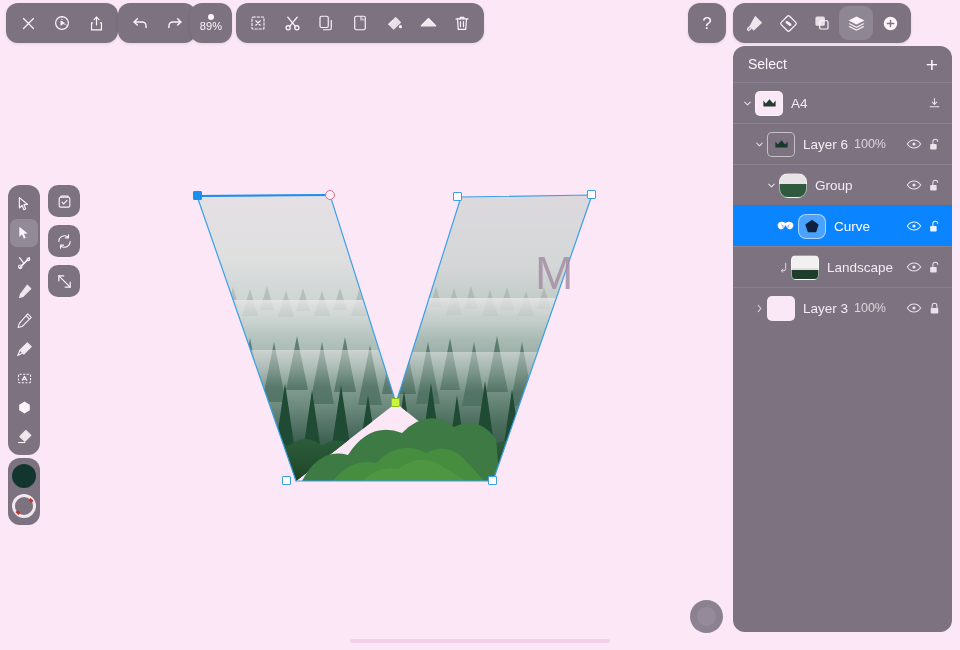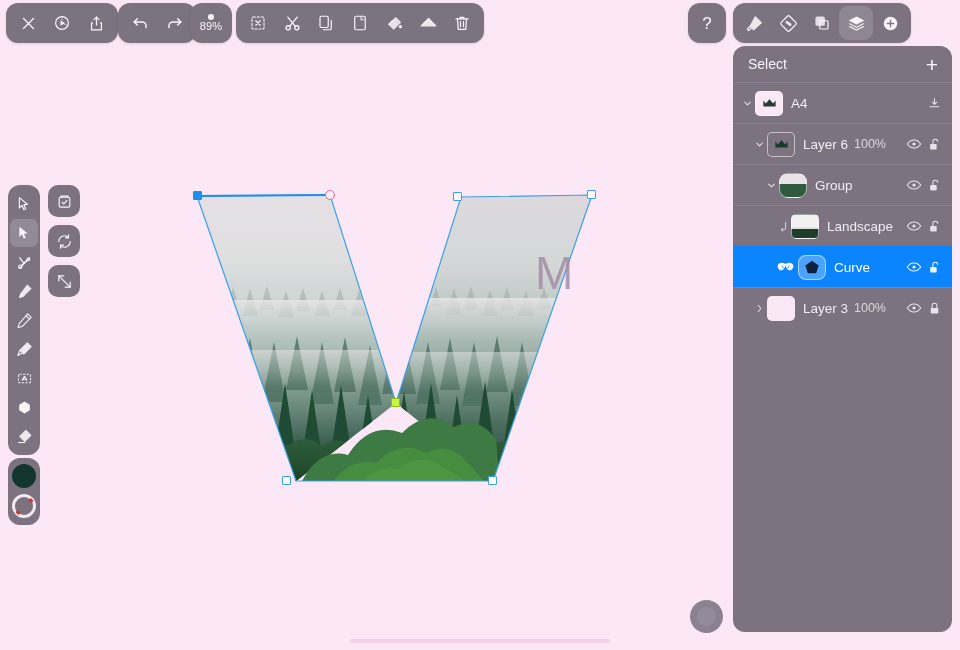--- a/index.html
+++ b/index.html
@@ -551,20 +551,47 @@
           </svg>
       </span>
       <span class="ic">
         <svg width="13" height="13" viewBox="0 0 24 24" fill="none" stroke="currentColor" stroke-width="1.9" stroke-linejoin="round">
             <rect x="4" y="11" width="12" height="10" rx="1.6" fill="currentColor" stroke="none"></rect>
             <path d="M9 11 V7a4.5 4.5 0 0 1 9 0"></path>
           </svg>
       </span>
     </div>
 
+    <div class="row ind3 sel">
+      <span class="mask">
+        <svg width="17" height="11" viewBox="0 0 24 14" fill="currentColor">
+            <path d="M12 2 C8 -1 2 0 1 4 c-1 4 3 8 6 7 c2.4-.7 3.6-3.4 5-6 c1.4 2.6 2.6 5.3 5 6 c3 1 7-3 6-7 c-1-4-7-5-11-2z"></path>
+            <path d="M6.2 4.6 L9 6.2 M7 7.4 L9.6 7.8 M17.8 4.6 L15 6.2 M17 7.4 L14.4 7.8" stroke="#0a84ff" stroke-width=".9" fill="none"></path>
+          </svg>
+      </span>
+      <span class="thumb" style="background:#4aa3ff;border-radius:8px;display:flex;align-items:center;justify-content:center;">
+        <svg width="16" height="16" viewBox="0 0 24 24" fill="#0f2140">
+            <path d="M12 2.5 L22 9.8 L18.2 21.5 H5.8 L2 9.8 Z"></path>
+          </svg>
+      </span>
+      <span class="lbl">Curve</span>
+      <span class="ic">
+        <svg width="16" height="16" viewBox="0 0 24 24" fill="none" stroke="currentColor" stroke-width="1.7">
+            <path d="M2 12s3.8-6 10-6 10 6 10 6-3.8 6-10 6S2 12 2 12z"></path>
+            <circle cx="12" cy="12" r="2.4" fill="currentColor" stroke="none"></circle>
+          </svg>
+      </span>
+      <span class="ic">
+        <svg width="13" height="13" viewBox="0 0 24 24" fill="none" stroke="currentColor" stroke-width="1.9" stroke-linejoin="round">
+            <rect x="4" y="11" width="12" height="10" rx="1.6" fill="currentColor" stroke="none"></rect>
+            <path d="M9 11 V7a4.5 4.5 0 0 1 9 0"></path>
+          </svg>
+      </span>
+    </div>
+
     <div class="row ind3">
       <span class="clip">
         <svg width="13" height="13" viewBox="0 0 24 24" fill="none" stroke="currentColor" stroke-width="1.8" stroke-linecap="round" stroke-linejoin="round">
             <path d="M16 4 v10 a4 4 0 0 1 -4 4 H8"></path>
             <path d="M11 15 L8 18 L11 21"></path>
           </svg>
       </span>
       <span class="thumb" style="background:linear-gradient(#f2f0f1 0 52%,#e2dfe1 52% 62%,#1e3d2b 62% 100%);"></span>
       <span class="lbl">Landscape</span>
       <span class="ic">
@@ -574,47 +601,20 @@
           </svg>
       </span>
       <span class="ic">
         <svg width="13" height="13" viewBox="0 0 24 24" fill="none" stroke="currentColor" stroke-width="1.9" stroke-linejoin="round">
             <rect x="4" y="11" width="12" height="10" rx="1.6" fill="currentColor" stroke="none"></rect>
             <path d="M9 11 V7a4.5 4.5 0 0 1 9 0"></path>
           </svg>
       </span>
     </div>
 
-    <div class="row ind3 sel">
-      <span class="mask">
-        <svg width="17" height="11" viewBox="0 0 24 14" fill="currentColor">
-            <path d="M12 2 C8 -1 2 0 1 4 c-1 4 3 8 6 7 c2.4-.7 3.6-3.4 5-6 c1.4 2.6 2.6 5.3 5 6 c3 1 7-3 6-7 c-1-4-7-5-11-2z"></path>
-            <path d="M6.2 4.6 L9 6.2 M7 7.4 L9.6 7.8 M17.8 4.6 L15 6.2 M17 7.4 L14.4 7.8" stroke="#0a84ff" stroke-width=".9" fill="none"></path>
-          </svg>
-      </span>
-      <span class="thumb" style="background:#4aa3ff;border-radius:8px;display:flex;align-items:center;justify-content:center;">
-        <svg width="16" height="16" viewBox="0 0 24 24" fill="#0f2140">
-            <path d="M12 2.5 L22 9.8 L18.2 21.5 H5.8 L2 9.8 Z"></path>
-          </svg>
-      </span>
-      <span class="lbl">Curve</span>
-      <span class="ic">
-        <svg width="16" height="16" viewBox="0 0 24 24" fill="none" stroke="currentColor" stroke-width="1.7">
-            <path d="M2 12s3.8-6 10-6 10 6 10 6-3.8 6-10 6S2 12 2 12z"></path>
-            <circle cx="12" cy="12" r="2.4" fill="currentColor" stroke="none"></circle>
-          </svg>
-      </span>
-      <span class="ic">
-        <svg width="13" height="13" viewBox="0 0 24 24" fill="none" stroke="currentColor" stroke-width="1.9" stroke-linejoin="round">
-            <rect x="4" y="11" width="12" height="10" rx="1.6" fill="currentColor" stroke="none"></rect>
-            <path d="M9 11 V7a4.5 4.5 0 0 1 9 0"></path>
-          </svg>
-      </span>
-    </div>
-
     <div class="row ind1">
       <span class="caret">
         <svg width="11" height="11" viewBox="0 0 24 24" fill="none" stroke="currentColor" stroke-width="2.2" stroke-linecap="round" stroke-linejoin="round">
             <path d="M9 5 L15 12 L9 19"></path>
           </svg>
       </span>
       <span class="thumb" style="background:#fbe8f7;border-color:transparent;"></span>
       <span class="lbl">Layer 3</span>
       <span class="op">100%</span>
       <span class="ic">

